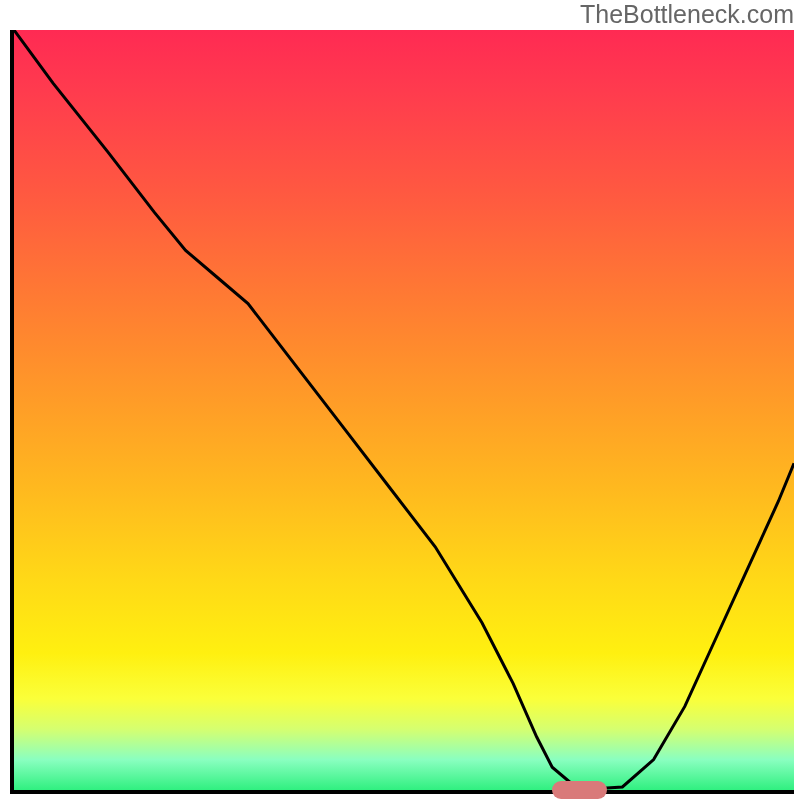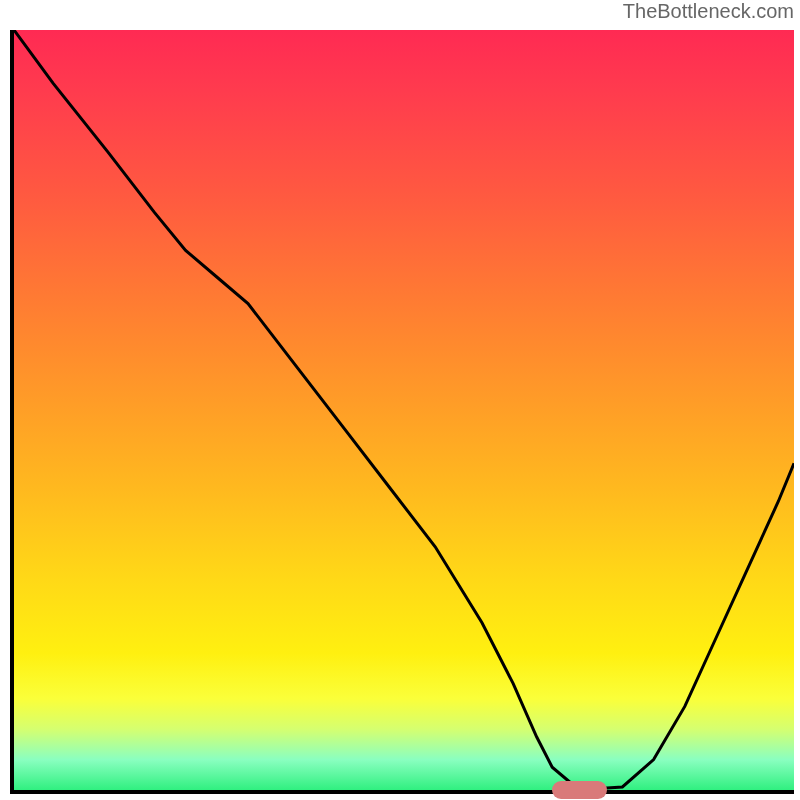--- a/index.html
+++ b/index.html
@@ -13,21 +13,21 @@
   .chart-container {
     position: relative;
     width: 800px;
     height: 800px;
   }
   .watermark {
     position: absolute;
     top: 0px;
     right: 6px;
     font-family: Arial, Helvetica, sans-serif;
-    font-size: 20px;
+    font-size: 25px;
     color: #666666;
     font-weight: 500;
     z-index: 10;
     text-align: right;
   }
   .plot-area {
     position: absolute;
     left: 10px;
     top: 30px;
     width: 780px;

